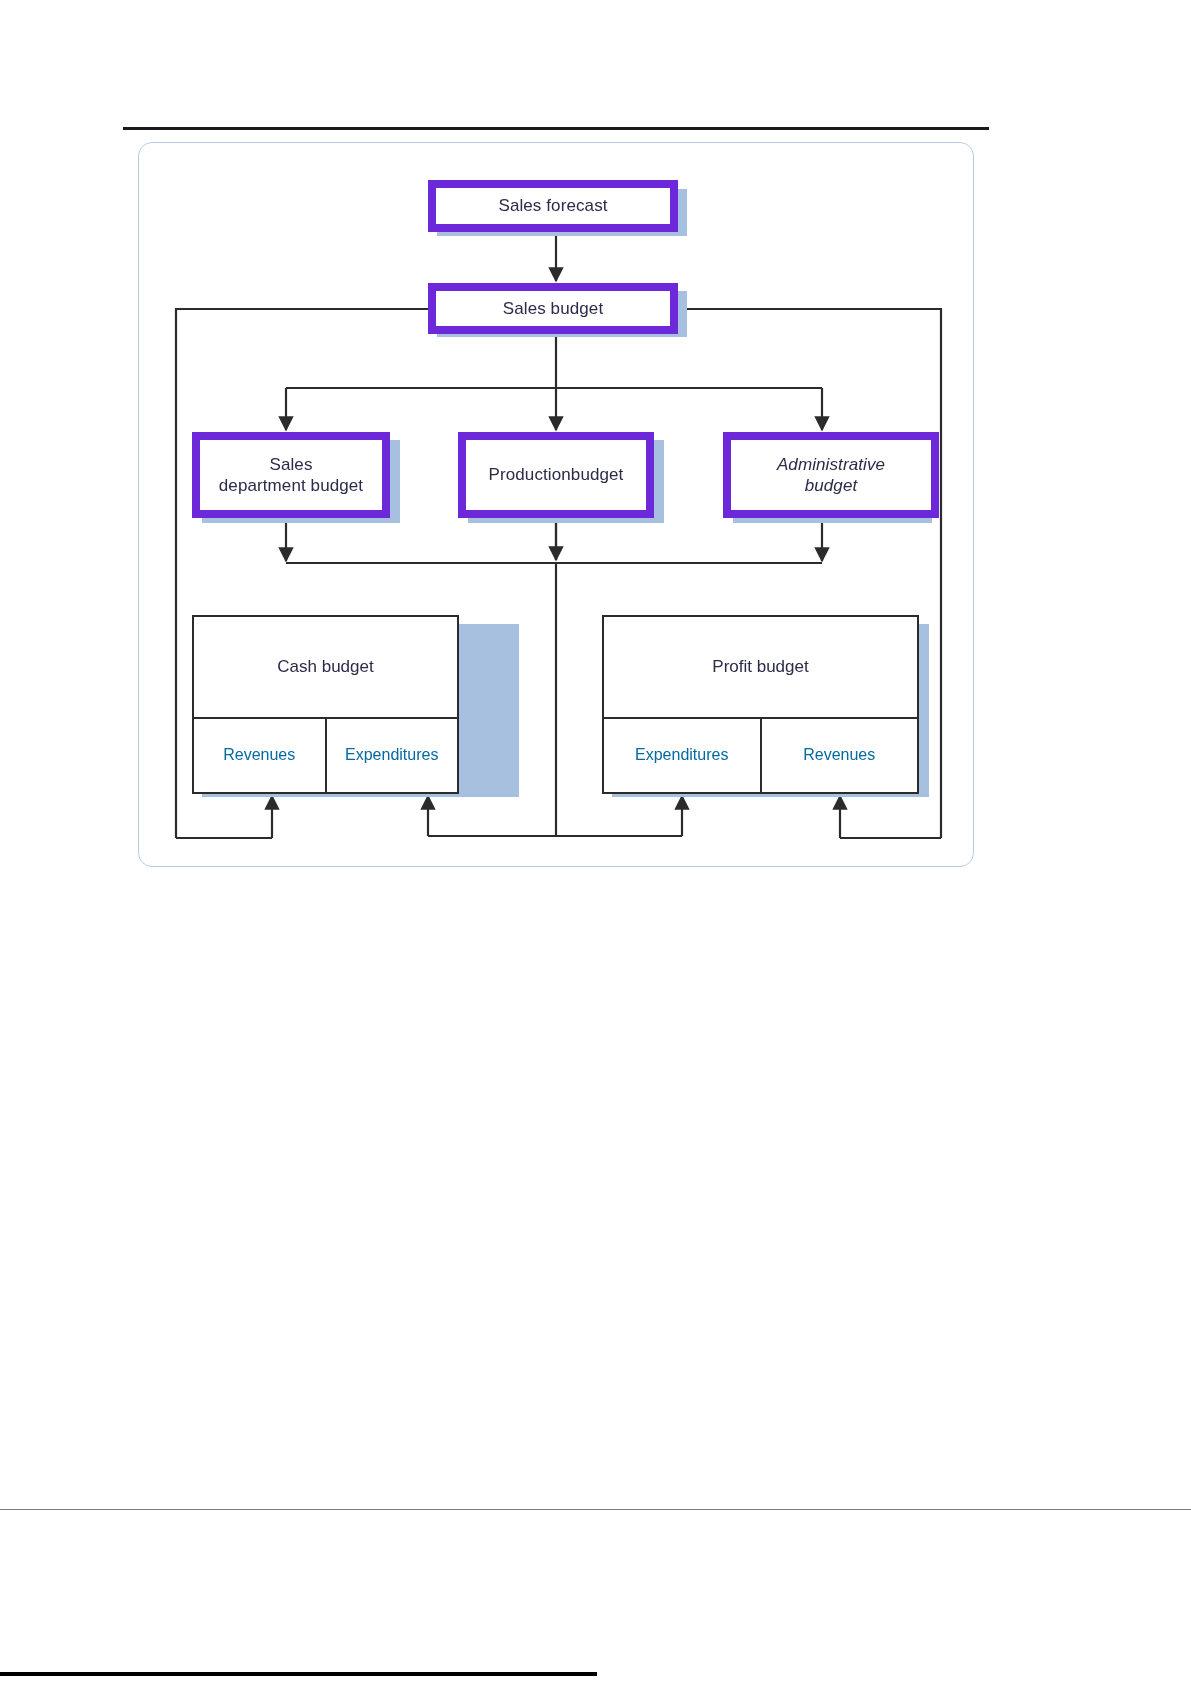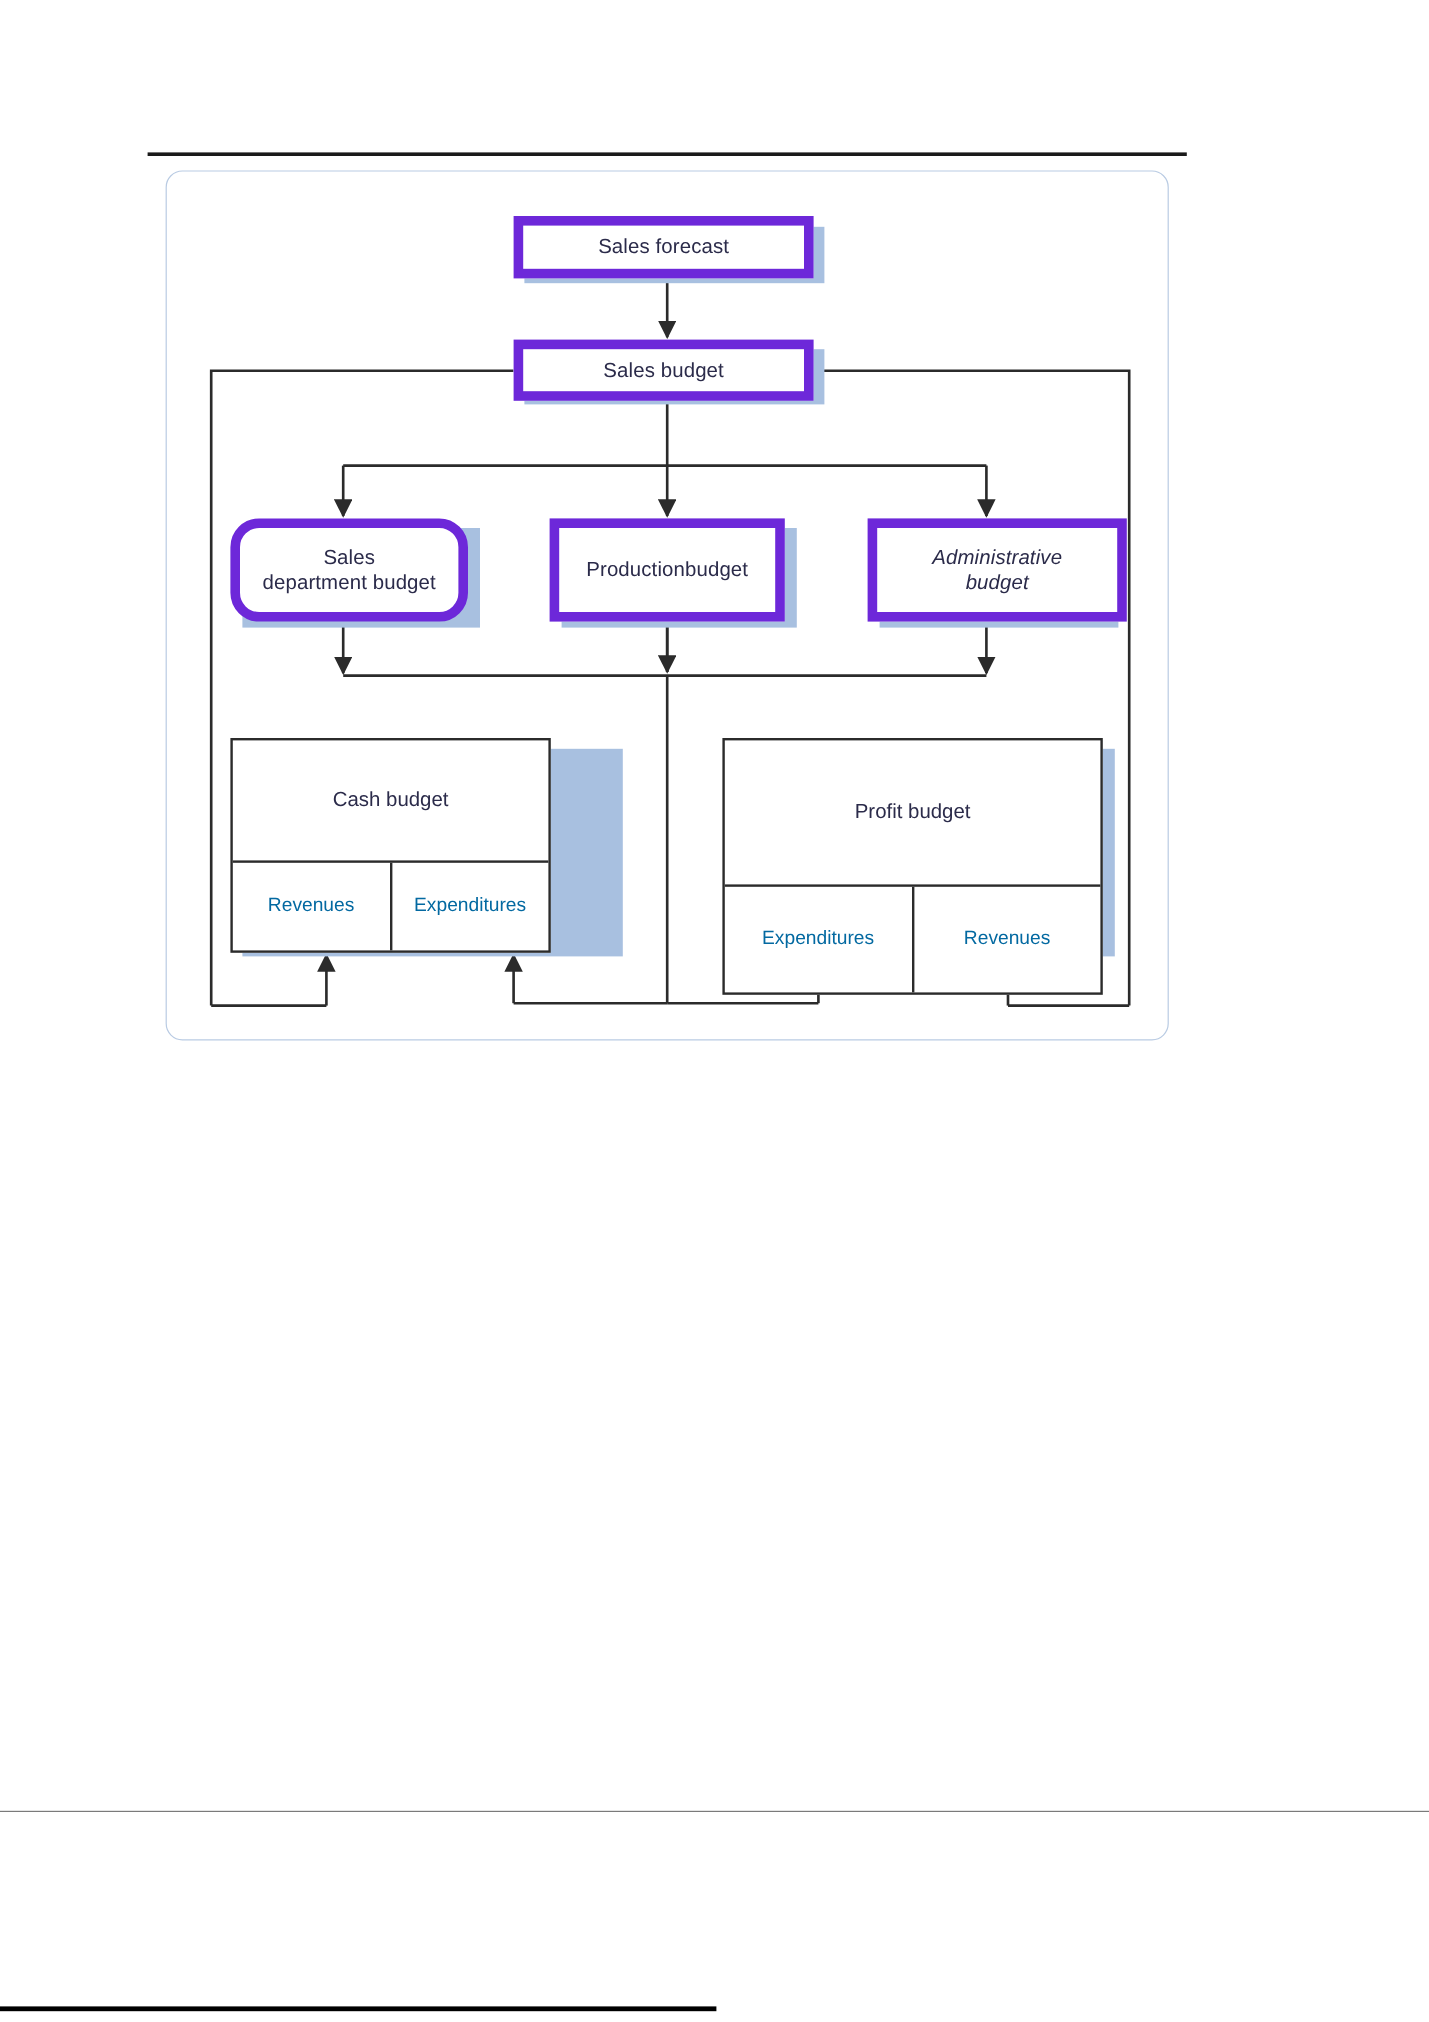--- a/index.html
+++ b/index.html
@@ -178,21 +178,21 @@
 <div class="node" style="left:428px; top:180px; width:250px; height:52px;">
   <span>Sales forecast</span>
 </div>
 
 <div class="shadow" style="left:437px; top:291px; width:250px; height:46px;"></div>
 <div class="node" style="left:428px; top:283px; width:250px; height:51px;">
   <span>Sales budget</span>
 </div>
 
 <div class="shadow" style="left:202px; top:440px; width:198px; height:83px;"></div>
-<div class="node" style="left:192px; top:432px; width:198px; height:86px; flex-direction:column;border-radius:24px;">
+<div class="node" style="left:192px; top:432px; width:198px; height:86px; flex-direction:column;">
   <span>Sales</span>
   <span>department budget</span>
 </div>
 
 <div class="shadow" style="left:468px; top:440px; width:196px; height:83px;"></div>
 <div class="node" style="left:458px; top:432px; width:196px; height:86px; flex-direction:row;">
   <span>Production</span>
   <span>budget</span>
 </div>
 
@@ -205,19 +205,19 @@
 <div class="shadow" style="left:202px; top:624px; width:317px; height:173px;"></div>
 <div class="split-node" style="left:192px; top:615px; width:267px; height:179px;">
   <div class="split-title">Cash budget</div>
   <div class="split-cells">
     <div class="split-cell">Revenues</div>
     <div class="split-cell">Expenditures</div>
   </div>
 </div>
 
 <div class="shadow" style="left:612px; top:624px; width:317px; height:173px;"></div>
-<div class="split-node" style="left:602px; top:615px; width:317px; height:214px;">
+<div class="split-node" style="left:602px; top:615px; width:317px; height:179px;">
   <div class="split-title">Profit budget</div>
   <div class="split-cells">
     <div class="split-cell">Expenditures</div>
     <div class="split-cell">Revenues</div>
   </div>
 </div>
 
 </body></html>

